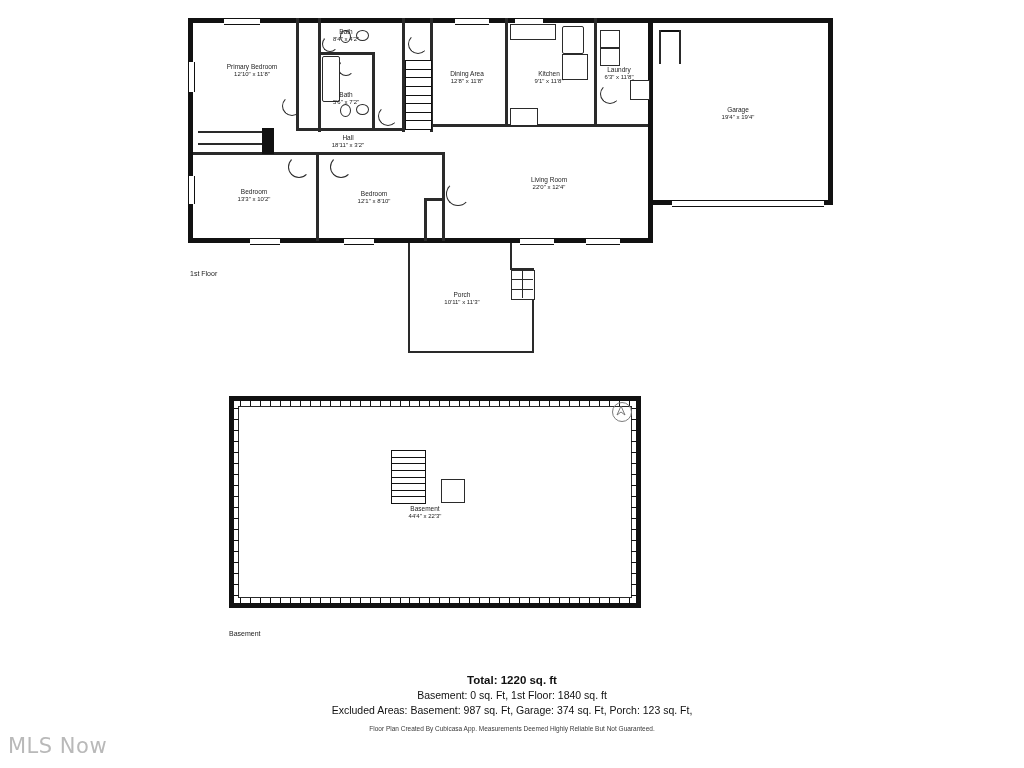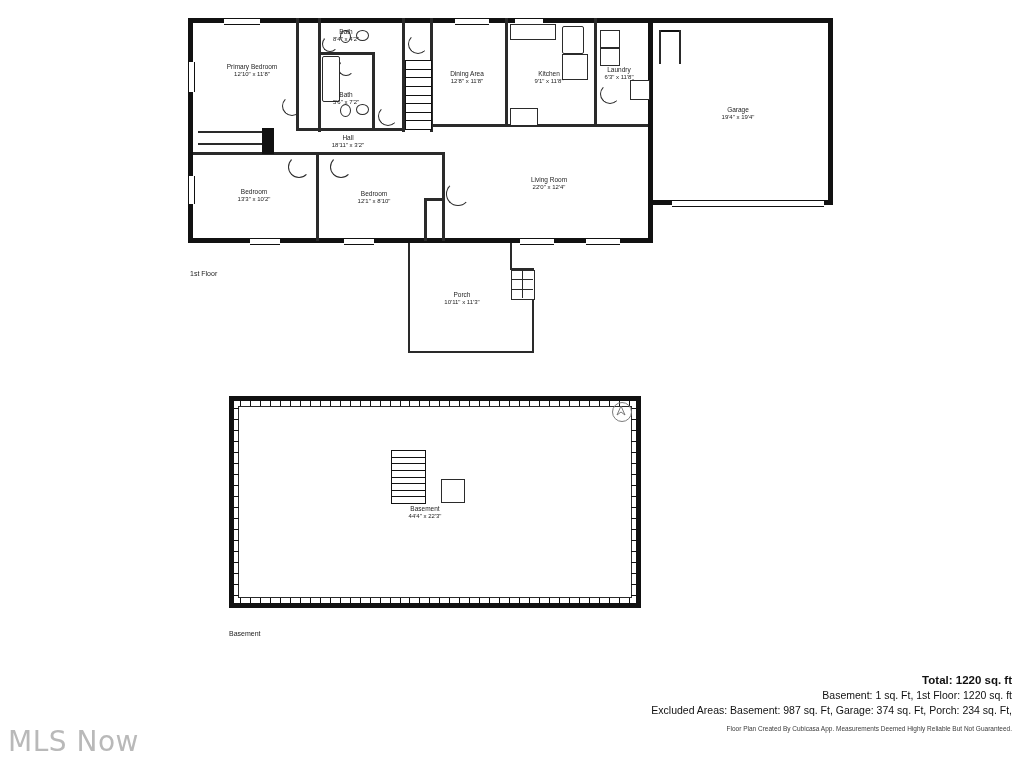--- a/index.html
+++ b/index.html
@@ -123,22 +123,22 @@
     border: 1px solid #7c7c7c;
     border-radius: 50%;
     color: #6a6a6a;
   }
   .north svg { display: block; }
 
   
   .summary {
     position: absolute;
     left: 0;
-    right: 12px;
-    text-align: right;
+    right: 0;
+    text-align: center;
   }
   .summary .total {
     font-size: 11.5px;
     font-weight: bold;
     color: #111;
     margin-bottom: 2px;
   }
   .summary .line {
     font-size: 10.5px;
     color: #111;
@@ -146,21 +146,21 @@
   }
   .summary .disclaimer {
     margin-top: 7px;
     font-size: 6.5px;
     color: #3a3a3a;
   }
   .watermark {
     position: absolute;
     left: 8px;
     bottom: 10px;
-    font-size: 28px;
+    font-size: 21px;
     color: #b9b9b9;
     font-family: "DejaVu Sans", sans-serif;
     letter-spacing: 0.5px;
   }
 </style>
 </head>
 <body>
 
 <div class="stage">
 
@@ -494,20 +494,20 @@
     <div class="label" style="left:388px; top:505px; width:74px;">
       <span class="name">Basement</span>
       <span class="dim">44'4" x 22'3"</span>
     </div>
 
     <div class="plan-caption" style="left:229px; top:630px;">Basement</div>
   </div>
 
   <div class="summary" style="top:674px;">
     <div class="total">Total: 1220 sq. ft</div>
-    <div class="line">Basement: 1 sq. Ft, 1st Floor: 1220 sq. ft</div>
-    <div class="line">Excluded Areas: Basement: 987 sq. Ft, Garage: 374 sq. Ft, Porch: 234 sq. Ft,</div>
+    <div class="line">Basement: 0 sq. Ft, 1st Floor: 1840 sq. ft</div>
+    <div class="line">Excluded Areas: Basement: 987 sq. Ft, Garage: 374 sq. Ft, Porch: 123 sq. Ft,</div>
     <div class="disclaimer">Floor Plan Created By Cubicasa App. Measurements Deemed Highly Reliable But Not Guaranteed.</div>
   </div>
 
   <div class="watermark">MLS Now</div>
 
 </div>
 
 </body></html>

